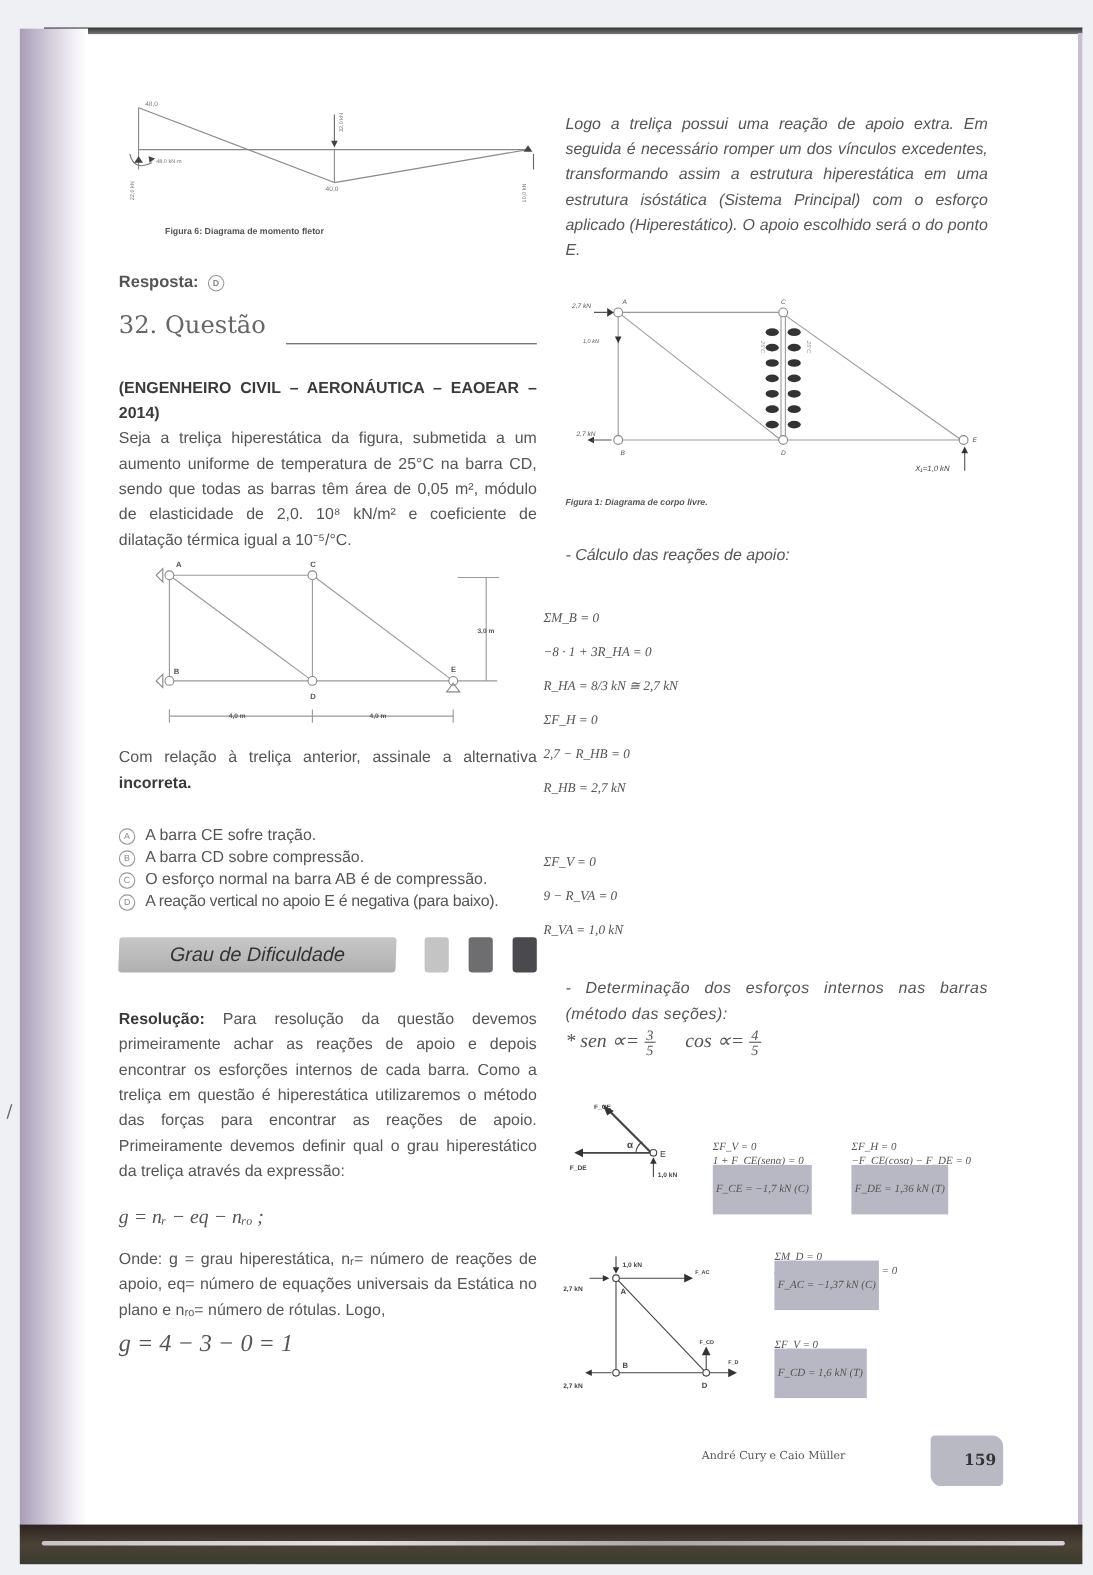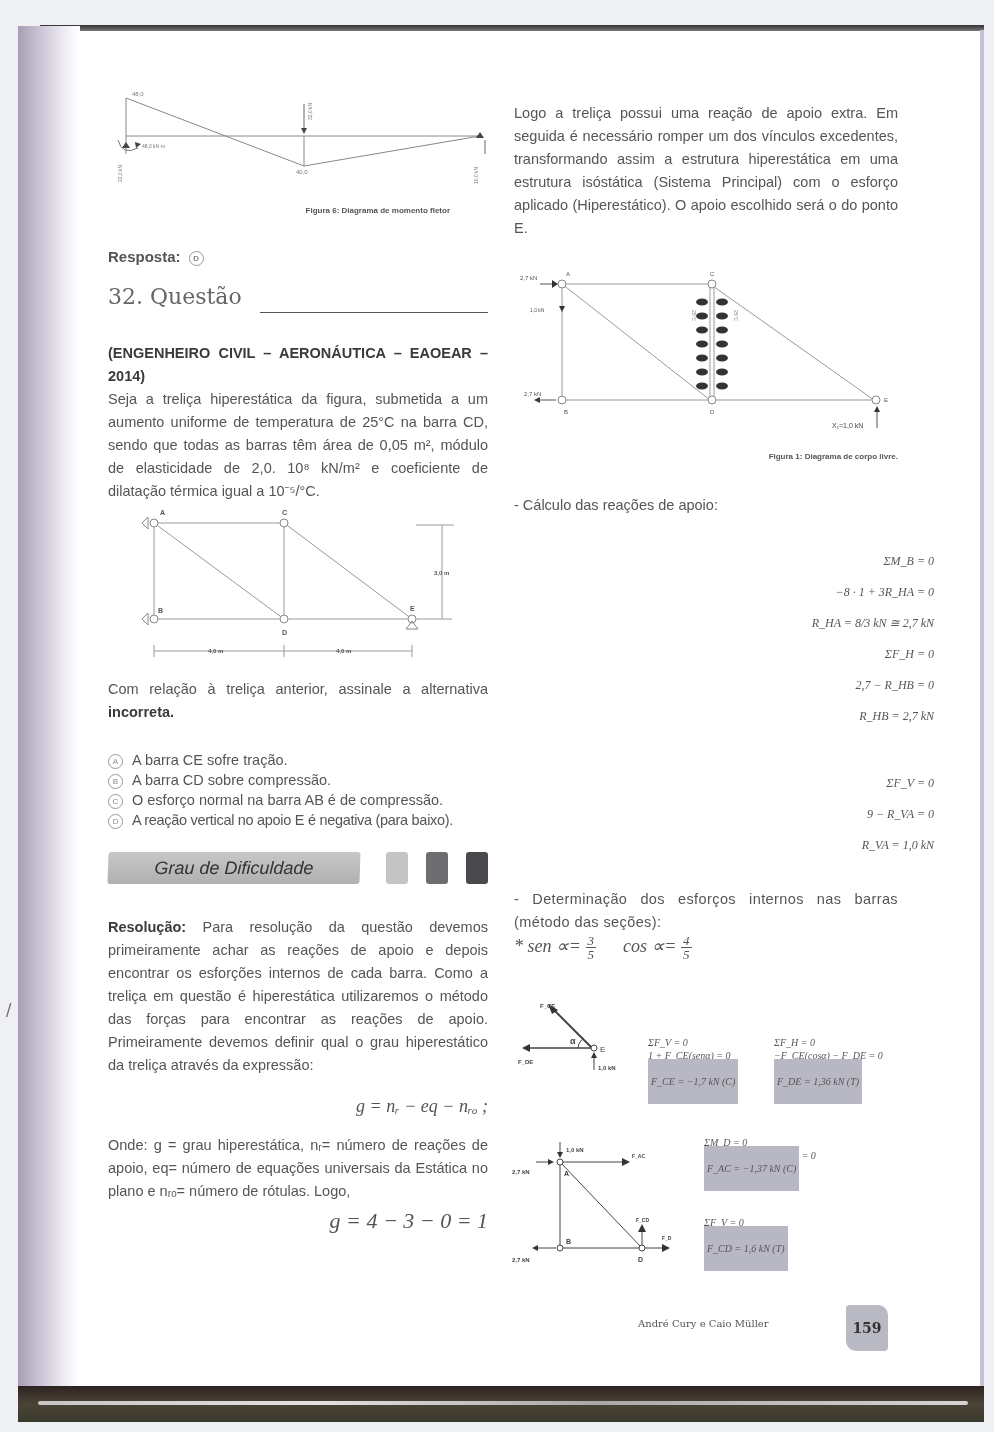--- a/index.html
+++ b/index.html
@@ -7,45 +7,45 @@
   .page { position:absolute; left:18px; top:26px; width:966px; height:1362px; background:#fff; }
   .page-topbar { position:absolute; left:40px; top:25px; width:944px; height:6px; background:linear-gradient(#333,#777); }
   .gutter { position:absolute; left:18px; top:26px; width:62px; height:1362px; background:linear-gradient(90deg,#a79eb6 0%,#cfc8d8 40%,#f3f1f6 80%,#fff 100%); }
   .right-edge { position:absolute; left:980px; top:30px; width:4px; height:1360px; background:#c9bfd2; }
   .bottom-band { position:absolute; left:18px; top:1386px; width:966px; height:36px; background:linear-gradient(#2d2422,#4b4237 50%,#3a3b2e); }
   .bottom-band .streak { position:absolute; left:20px; top:15px; width:930px; height:4px; background:linear-gradient(90deg,#ddd,#fff 30%,#bbb 60%,#eee); border-radius:2px; opacity:.85; }
   .stray-mark { position:absolute; left:6px; top:1000px; font-size:16px; color:#666; font-family:"DejaVu Serif", serif; }
 
   .col { position:absolute; color:#4a4a4a; }
   .left { left:108px; width:380px; }
-  .right { left:514px; width:384px; }
+  .right { left:514px; width:384px;font-style:italic; }
 
   .txt { font-family:"Liberation Sans", sans-serif; font-size:14.5px; line-height:23px; color:#555; text-align:justify; }
   .bold { font-weight:bold; color:#3a3a3a; }
-  .caption { font-family:"Liberation Sans", sans-serif; font-size:8px; font-weight:bold; color:#555; text-align:right; }
-  .math { font-family:"Liberation Serif", serif; font-style:italic; color:#555; text-align:right; }
+  .caption { font-family:"Liberation Sans", sans-serif; font-size:8px; font-weight:bold; color:#555; text-align:left; }
+  .math { font-family:"Liberation Serif", serif; font-style:italic; color:#555; text-align:left; }
 
   .q-title { font-family:"DejaVu Serif", serif; font-size:22px; color:#666; }
   .q-rule { position:absolute; left:152px; top:28px; width:228px; height:1px; background:#555; }
   .resp { font-family:"Liberation Sans", sans-serif; font-weight:bold; font-size:15px; color:#555; }
   .opt-letter { display:inline-block; width:13px; height:13px; border:1px solid #999; border-radius:50%; font-size:8px; text-align:center; line-height:13px; color:#888; margin-right:9px; vertical-align:1px; }
   .opt { font-family:"Liberation Sans", sans-serif; font-size:14.5px; line-height:20px; color:#555; }
 
   .diff { position:absolute; width:380px; height:32px; }
   .diff-bar { position:absolute; left:0; top:0; width:252px; height:32px; background:linear-gradient(#c7c7c7,#b0b0b0); border-radius:3px; font-family:"Liberation Sans", sans-serif; font-style:italic; font-size:18px; color:#333; line-height:32px; text-align:center; transform:skewX(-2deg); }
   .diff-sq { position:absolute; top:0; width:22px; height:32px; border-radius:3px; }
 
   .hl { background:#b8b8c4; padding:17px 3px; }
   .eq { font-family:"Liberation Serif", serif; font-style:italic; font-size:10px; line-height:13px; color:#555; }
   .frac { display:inline-block; vertical-align:middle; text-align:center; line-height:1; }
   .frac span { display:block; }
   .frac .num { border-bottom:1px solid #555; padding:0 2px; }
 
   .footer-author { position:absolute; left:638px; top:1318px; font-family:"DejaVu Serif", serif; font-size:10px; color:#555; }
-  .page-num { position:absolute; left:846px; top:1305px; width:42px; height:46px; background:#b9b9c3; border-radius:4px 10px 4px 10px; font-family:"DejaVu Serif", serif; font-weight:bold; font-size:14px; color:#333; text-align:center; line-height:46px; }
+  .page-num { position:absolute; left:846px; top:1305px; width:42px; height:46px; background:#b9b9c3; border-radius:4px 10px 4px 10px; font-family:"DejaVu Serif", serif; font-weight:bold; font-size:14px; color:#333; text-align:center; line-height:46px;padding-left:24px; }
   svg text { font-family:"Liberation Sans", sans-serif; }
 </style>
 </head>
 <body>
 
 <div class="page"></div>
 <div class="page-topbar"></div>
 <div class="gutter"></div>
 <div class="right-edge"></div>
 <div class="stray-mark">/</div>

